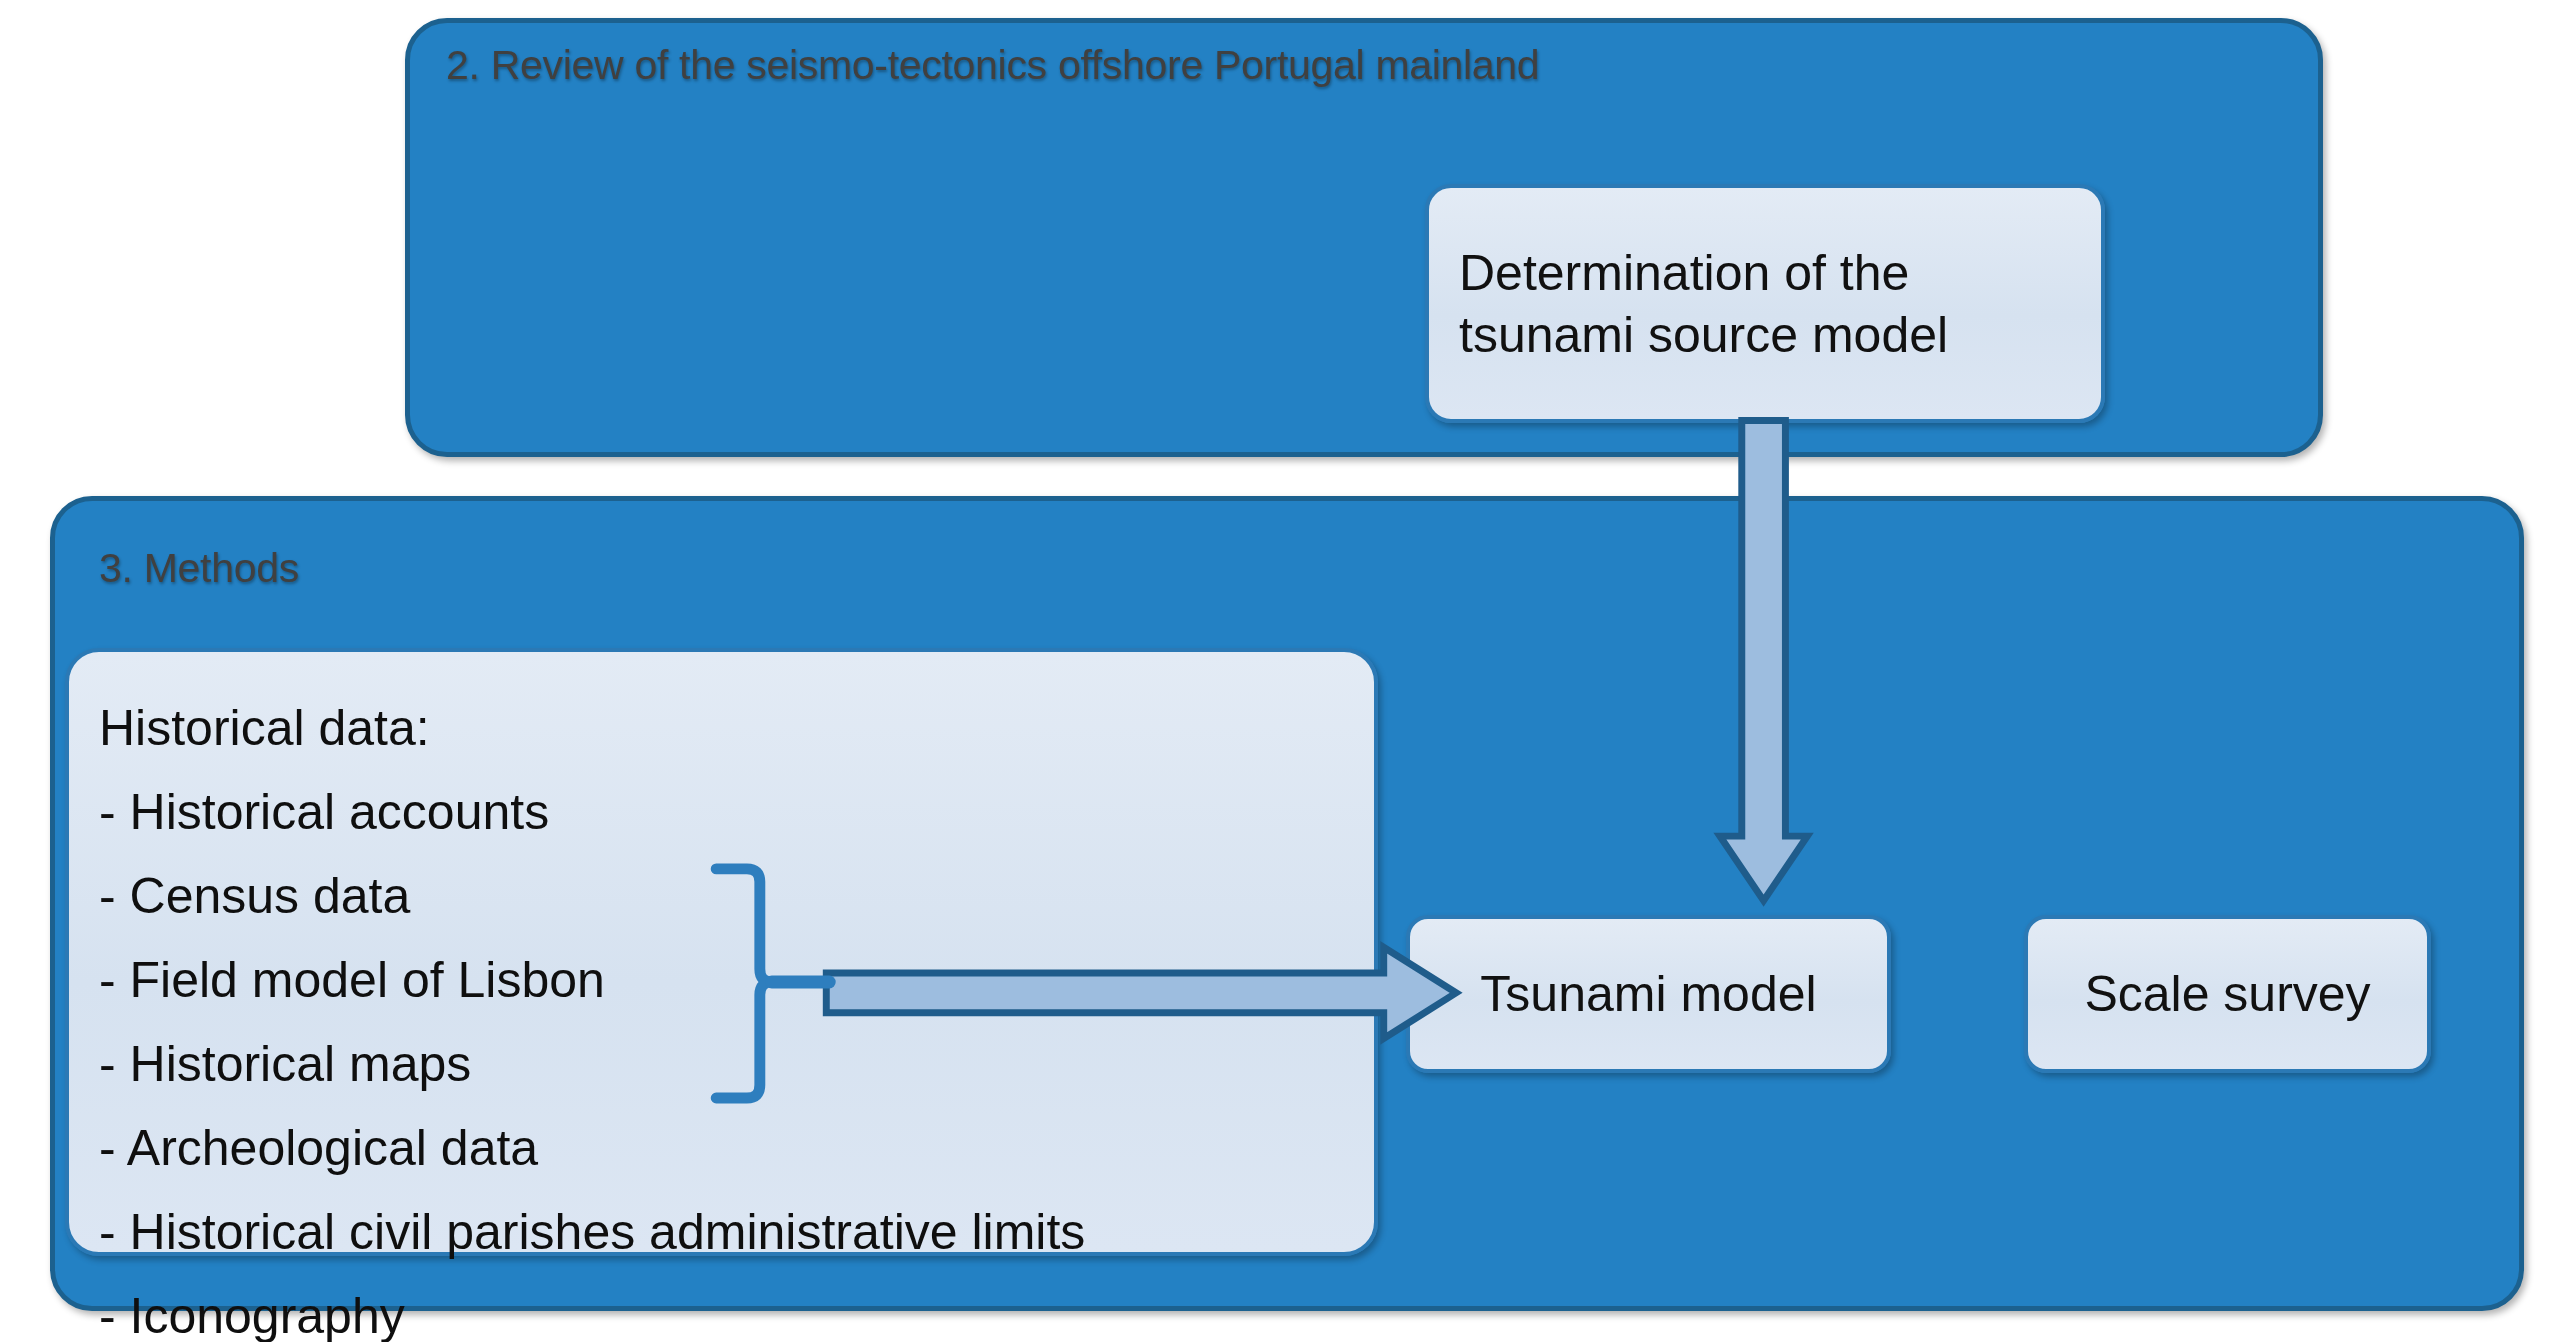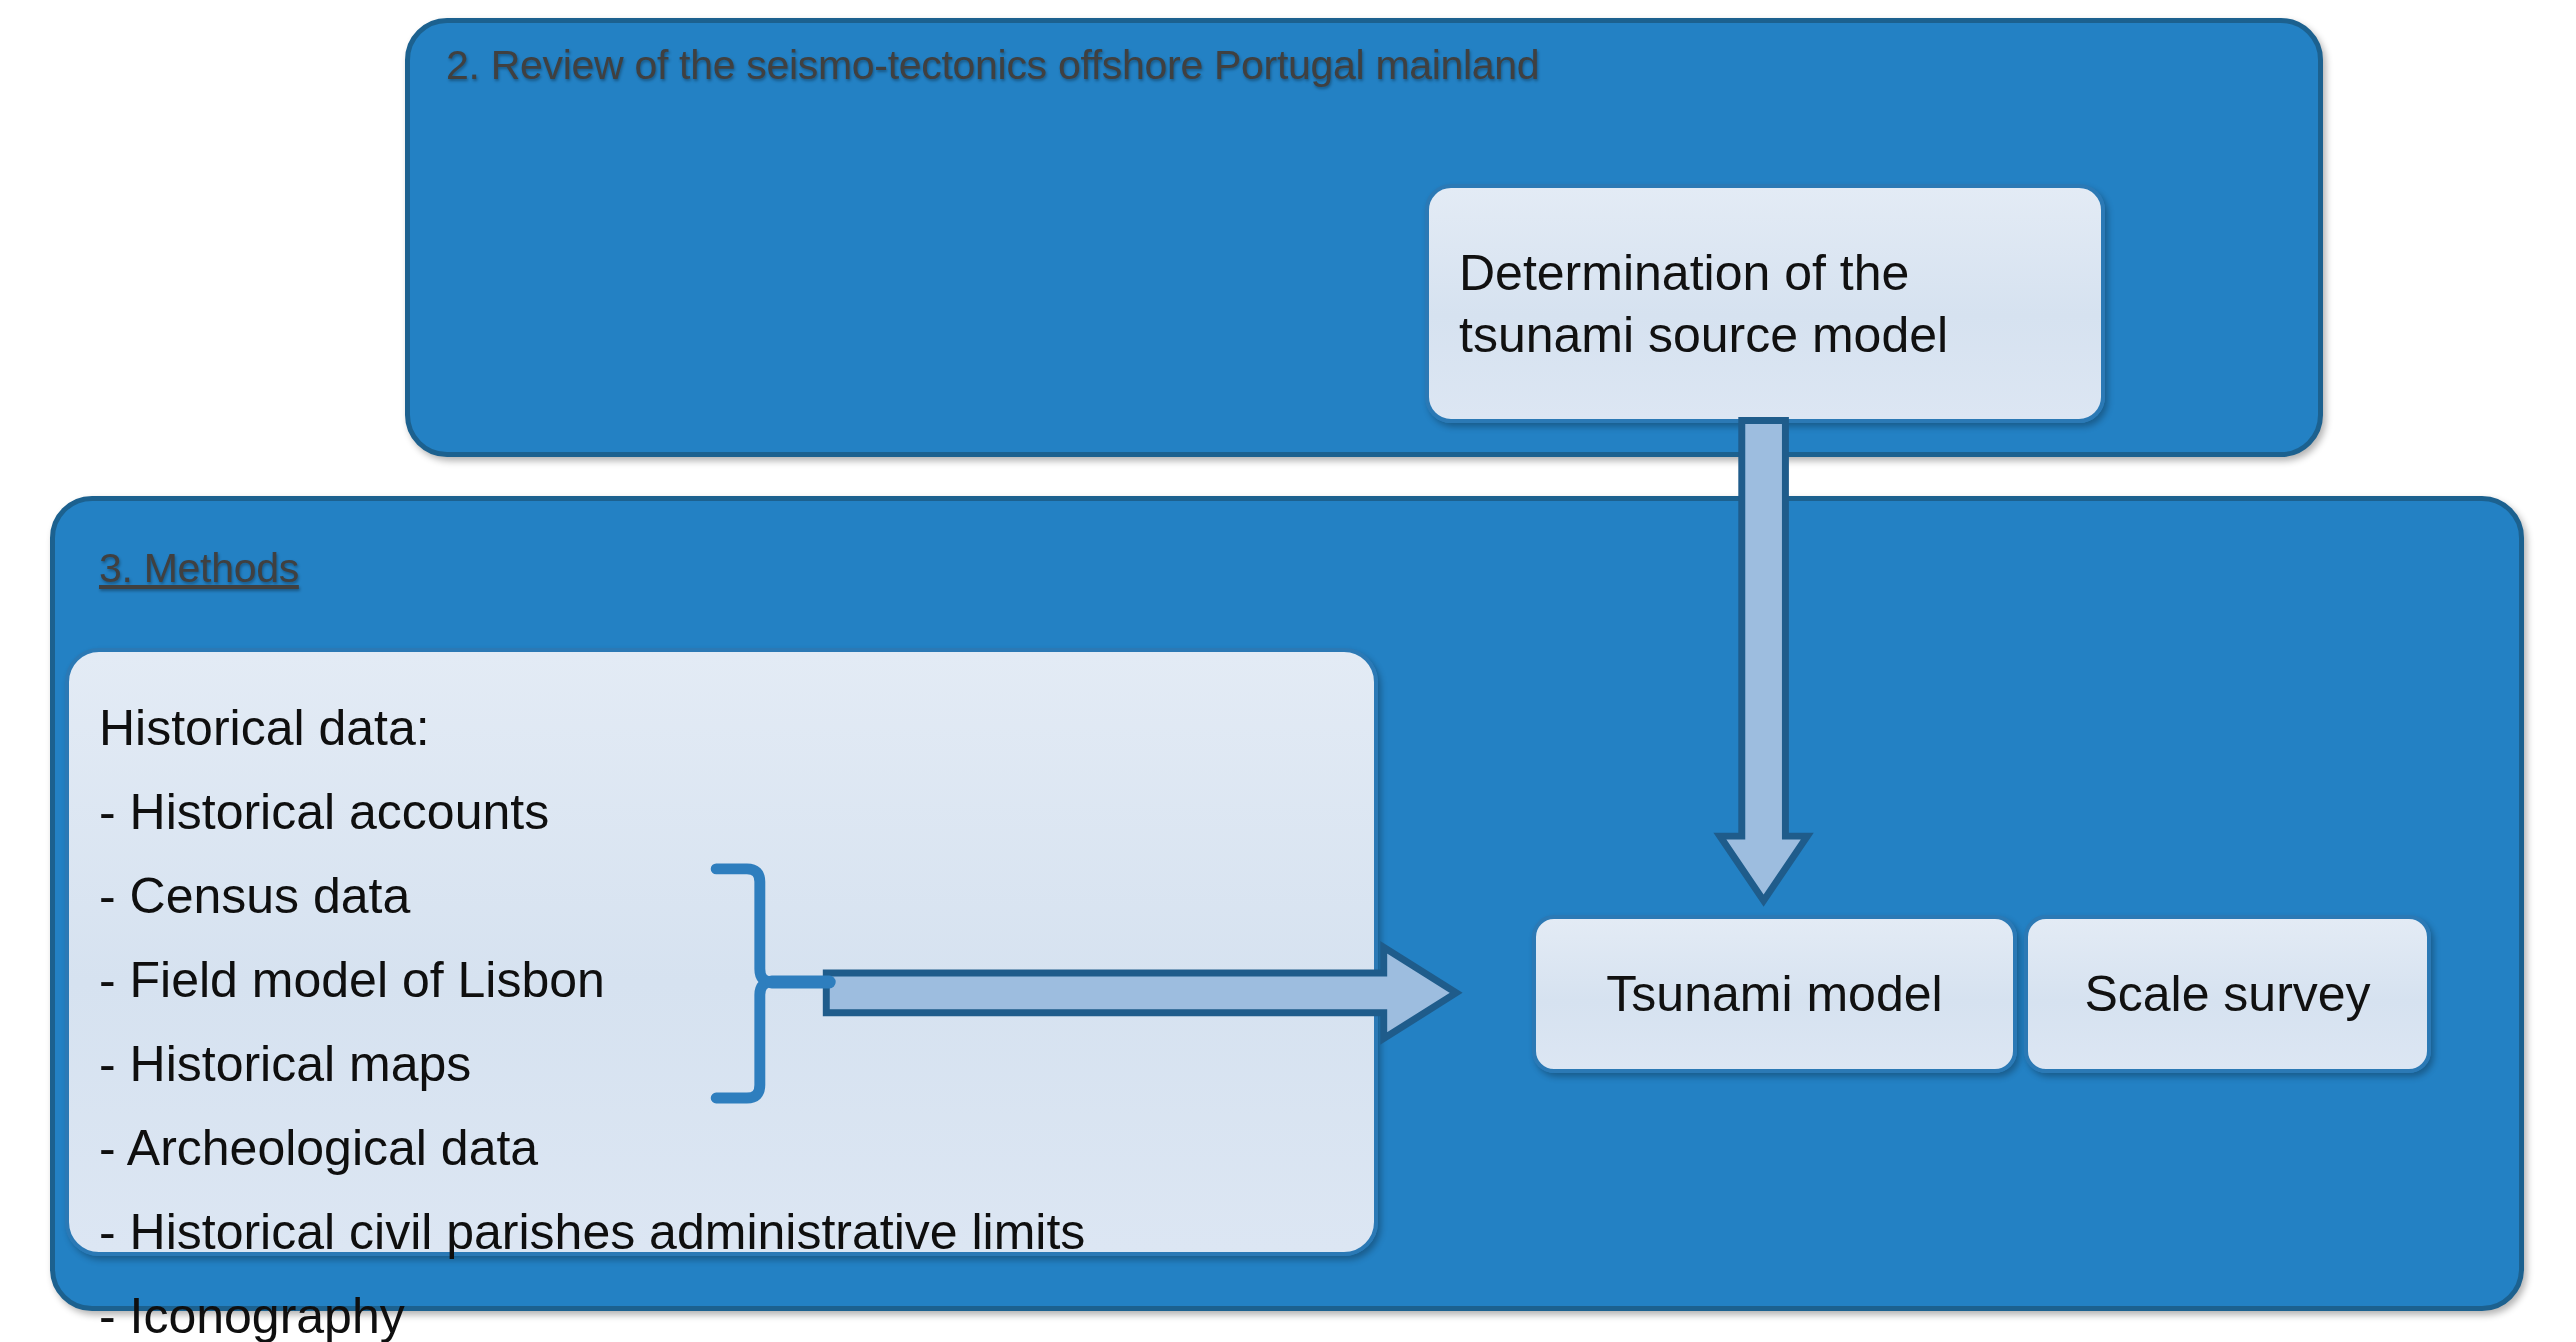--- a/index.html
+++ b/index.html
@@ -54,21 +54,20 @@
     text-shadow: 1px 2px 3px rgba(0,0,0,0.33);
     font-family: "Liberation Sans", sans-serif;
   }
   #section2-title {
     left: 446px;
     top: 42px;
   }
   #section3-title {
     left: 99px;
     top: 545px;
-    text-decoration: underline;
   }
 
   
   .light-box {
     position: absolute;
     background: linear-gradient(180deg, #E3EBF5 0%, #D6E2F0 55%, #DCE6F3 100%);
     border: 4px solid #2B79B5;
     border-radius: 28px;
     box-sizing: border-box;
     box-shadow: 3px 4px 6px rgba(0,0,0,0.28);
@@ -110,21 +109,21 @@
     line-height: 1.0;
     color: #0F0F0F;
     white-space: nowrap;
     height: 68px;
     display: flex;
     align-items: center;
     margin-top: 16px;
   }
 
   #tsunami-model-box {
-    left: 1532px;
+    left: 1406px;
     top: 915px;
     width: 485px;
     height: 158px;
     border-radius: 22px;
   }
   #field-survey-box {
     left: 2024px;
     top: 915px;
     width: 407px;
     height: 158px;

